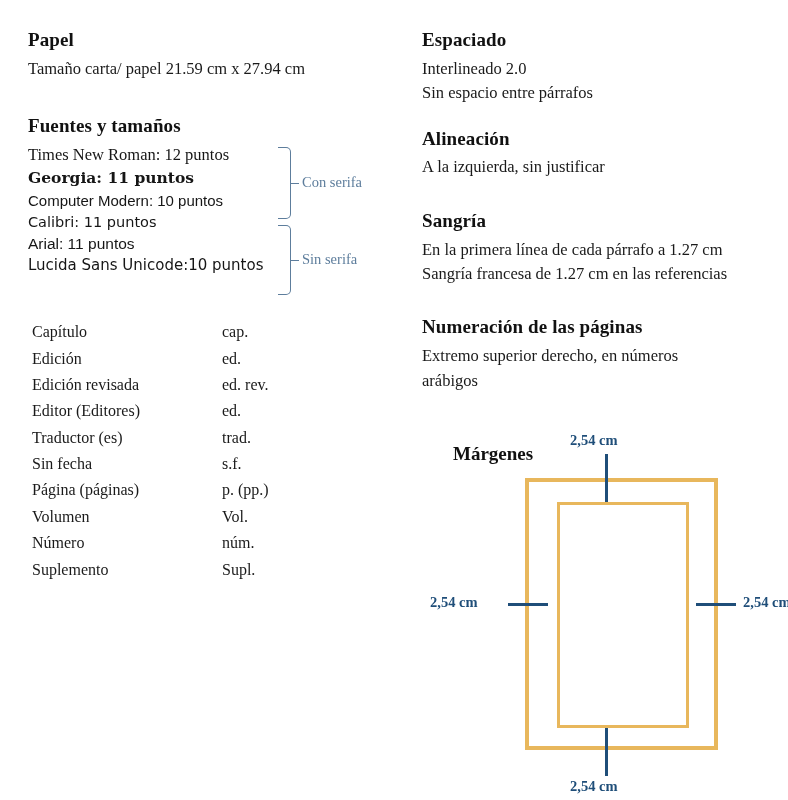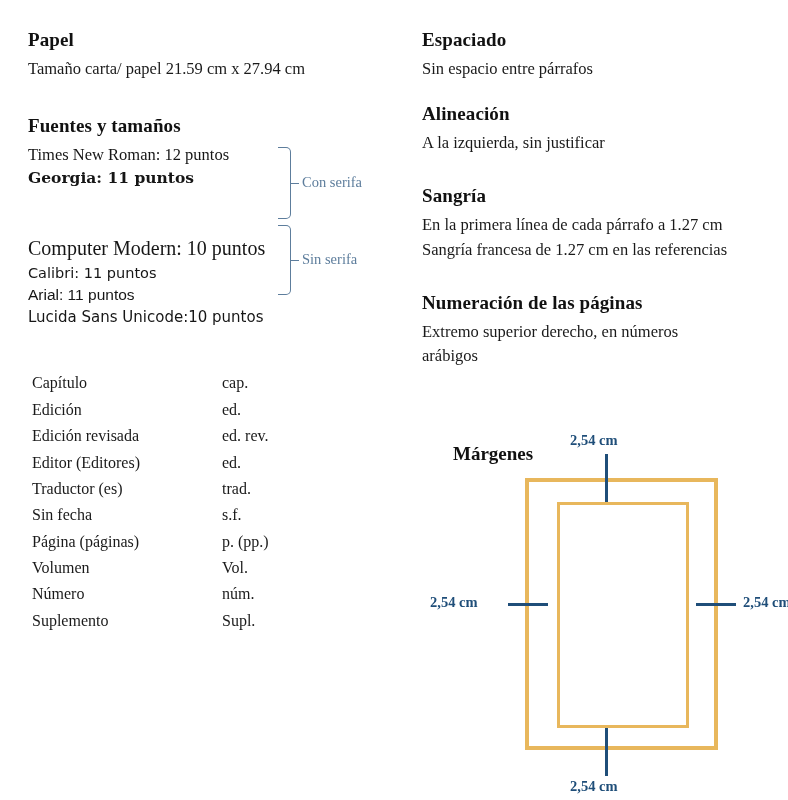--- a/index.html
+++ b/index.html
@@ -52,21 +52,21 @@
   
   .fonts-block { position: relative; }
   .font-line {
     margin: 0;
     line-height: 1.46;
     color: #161616;
     white-space: nowrap;
   }
   .f-times   { font-family: "Liberation Serif", serif;      font-size: 16.5px; }
   .f-georgia { font-family: "DejaVu Serif", serif;          font-size: 15.5px; font-weight: 600; }
-  .f-cm      { font-family: Liberation Serif, serif;          font-size: 20px; margin-top: 44px; }
+  .f-cm      { font-family: Liberation Sans, sans-serif;          font-size: 15px; }
   .f-calibri { font-family: "DejaVu Sans", sans-serif;      font-size: 14.5px; }
   .f-arial   { font-family: "Liberation Sans", sans-serif;  font-size: 15.5px; }
   .f-lucida  { font-family: "DejaVu Sans", sans-serif;      font-size: 15px; }
 
   .brace-group {
     position: absolute;
     color: #5d7d9c;
   }
   .brace {
     position: absolute;
@@ -259,20 +259,21 @@
           </tr>
         </tbody>
       </table>
     </div>
   </div>
 
   <div class="col col-right">
 
     <div class="section">
       <h2 class="heading">Espaciado</h2>
+      <p class="body-line">Interlineado 2.0</p>
       <p class="body-line">Sin espacio entre párrafos</p>
     </div>
 
     <div class="section" style="margin-top:20px;">
       <h2 class="heading">Alineación</h2>
       <p class="body-line">A la izquierda, sin justificar</p>
     </div>
 
     <div class="section" style="margin-top:30px;">
       <h2 class="heading">Sangría</h2>

